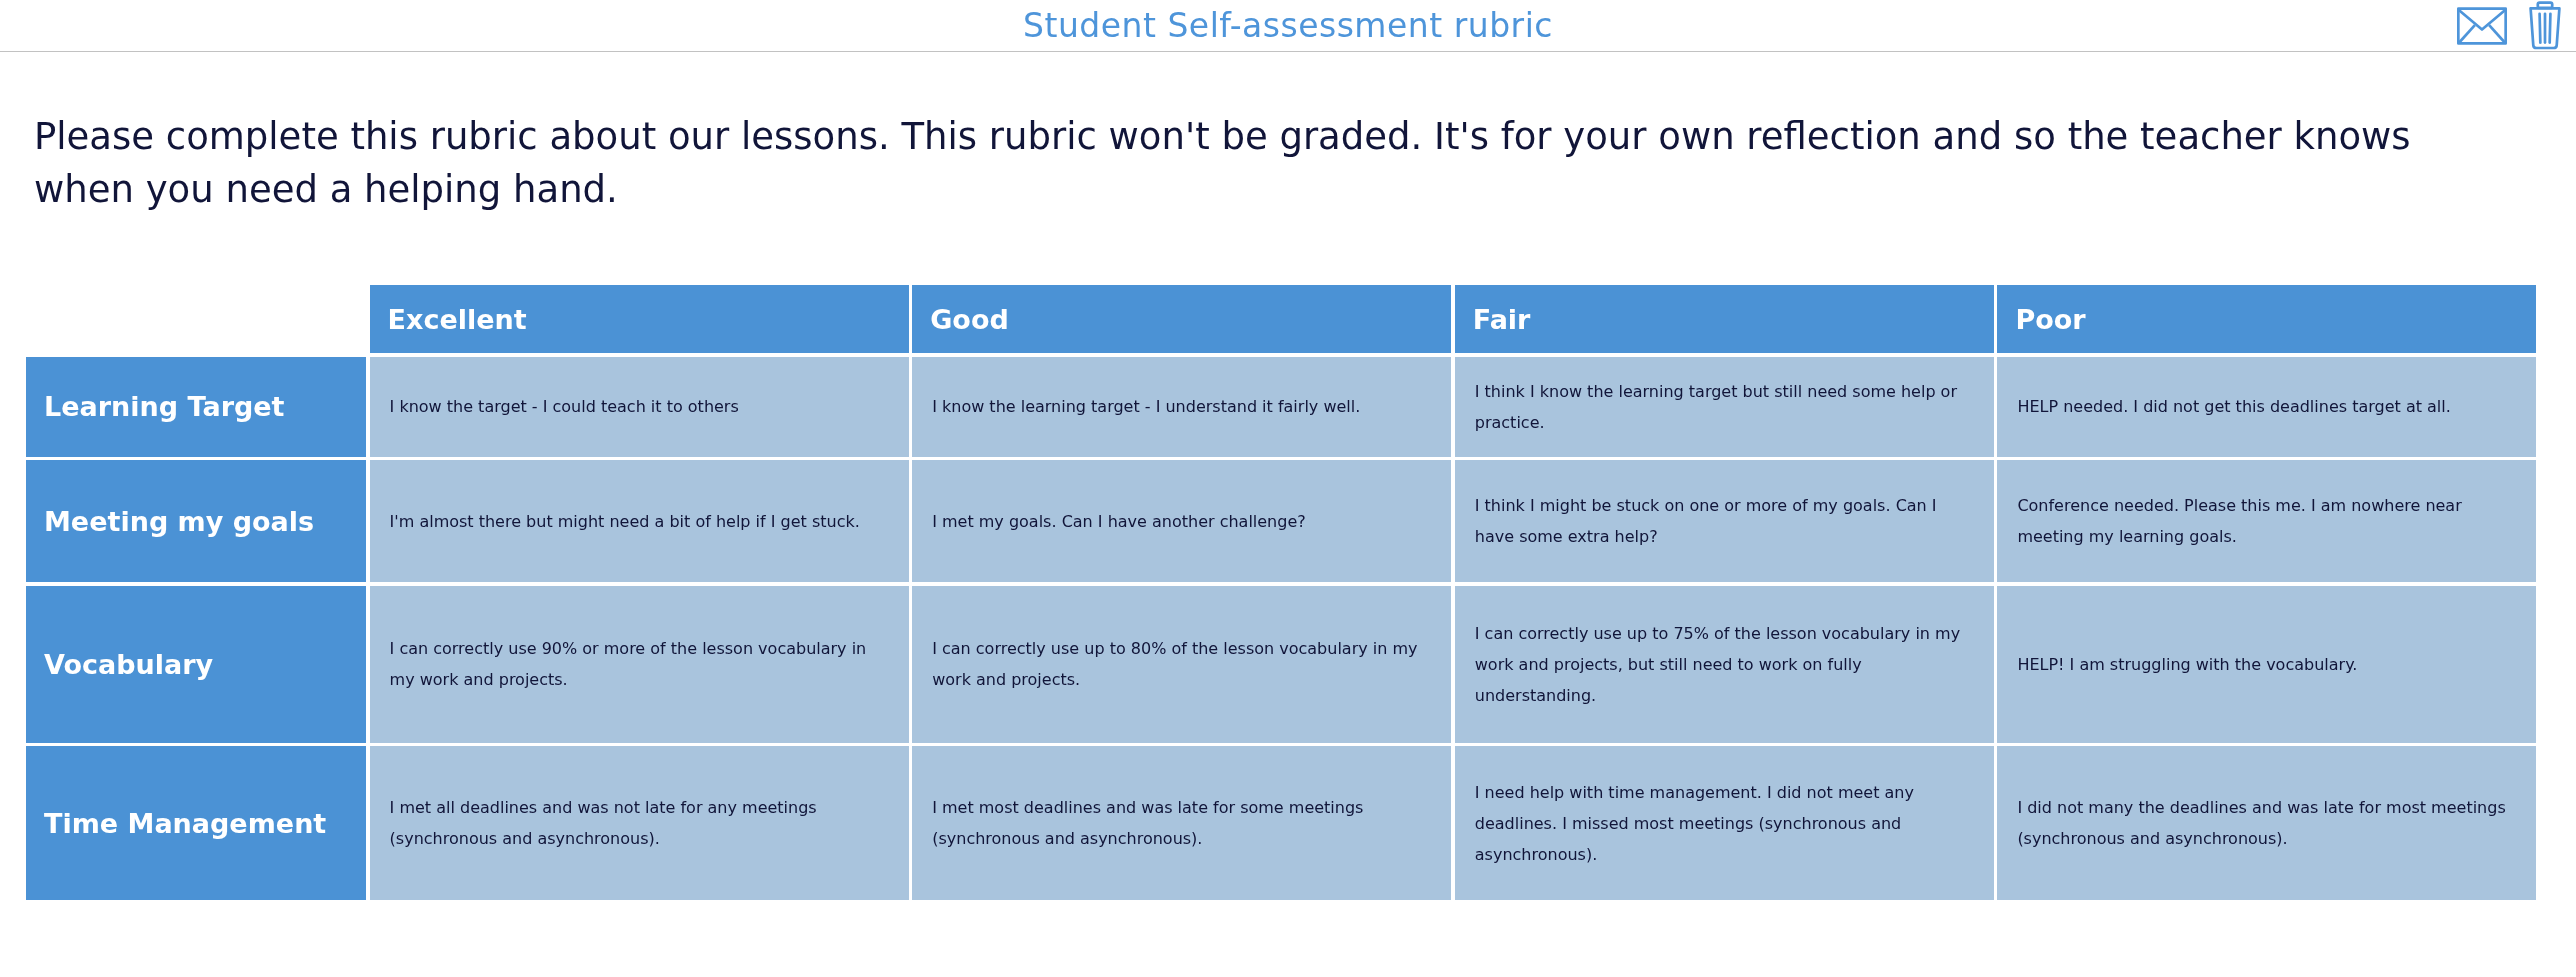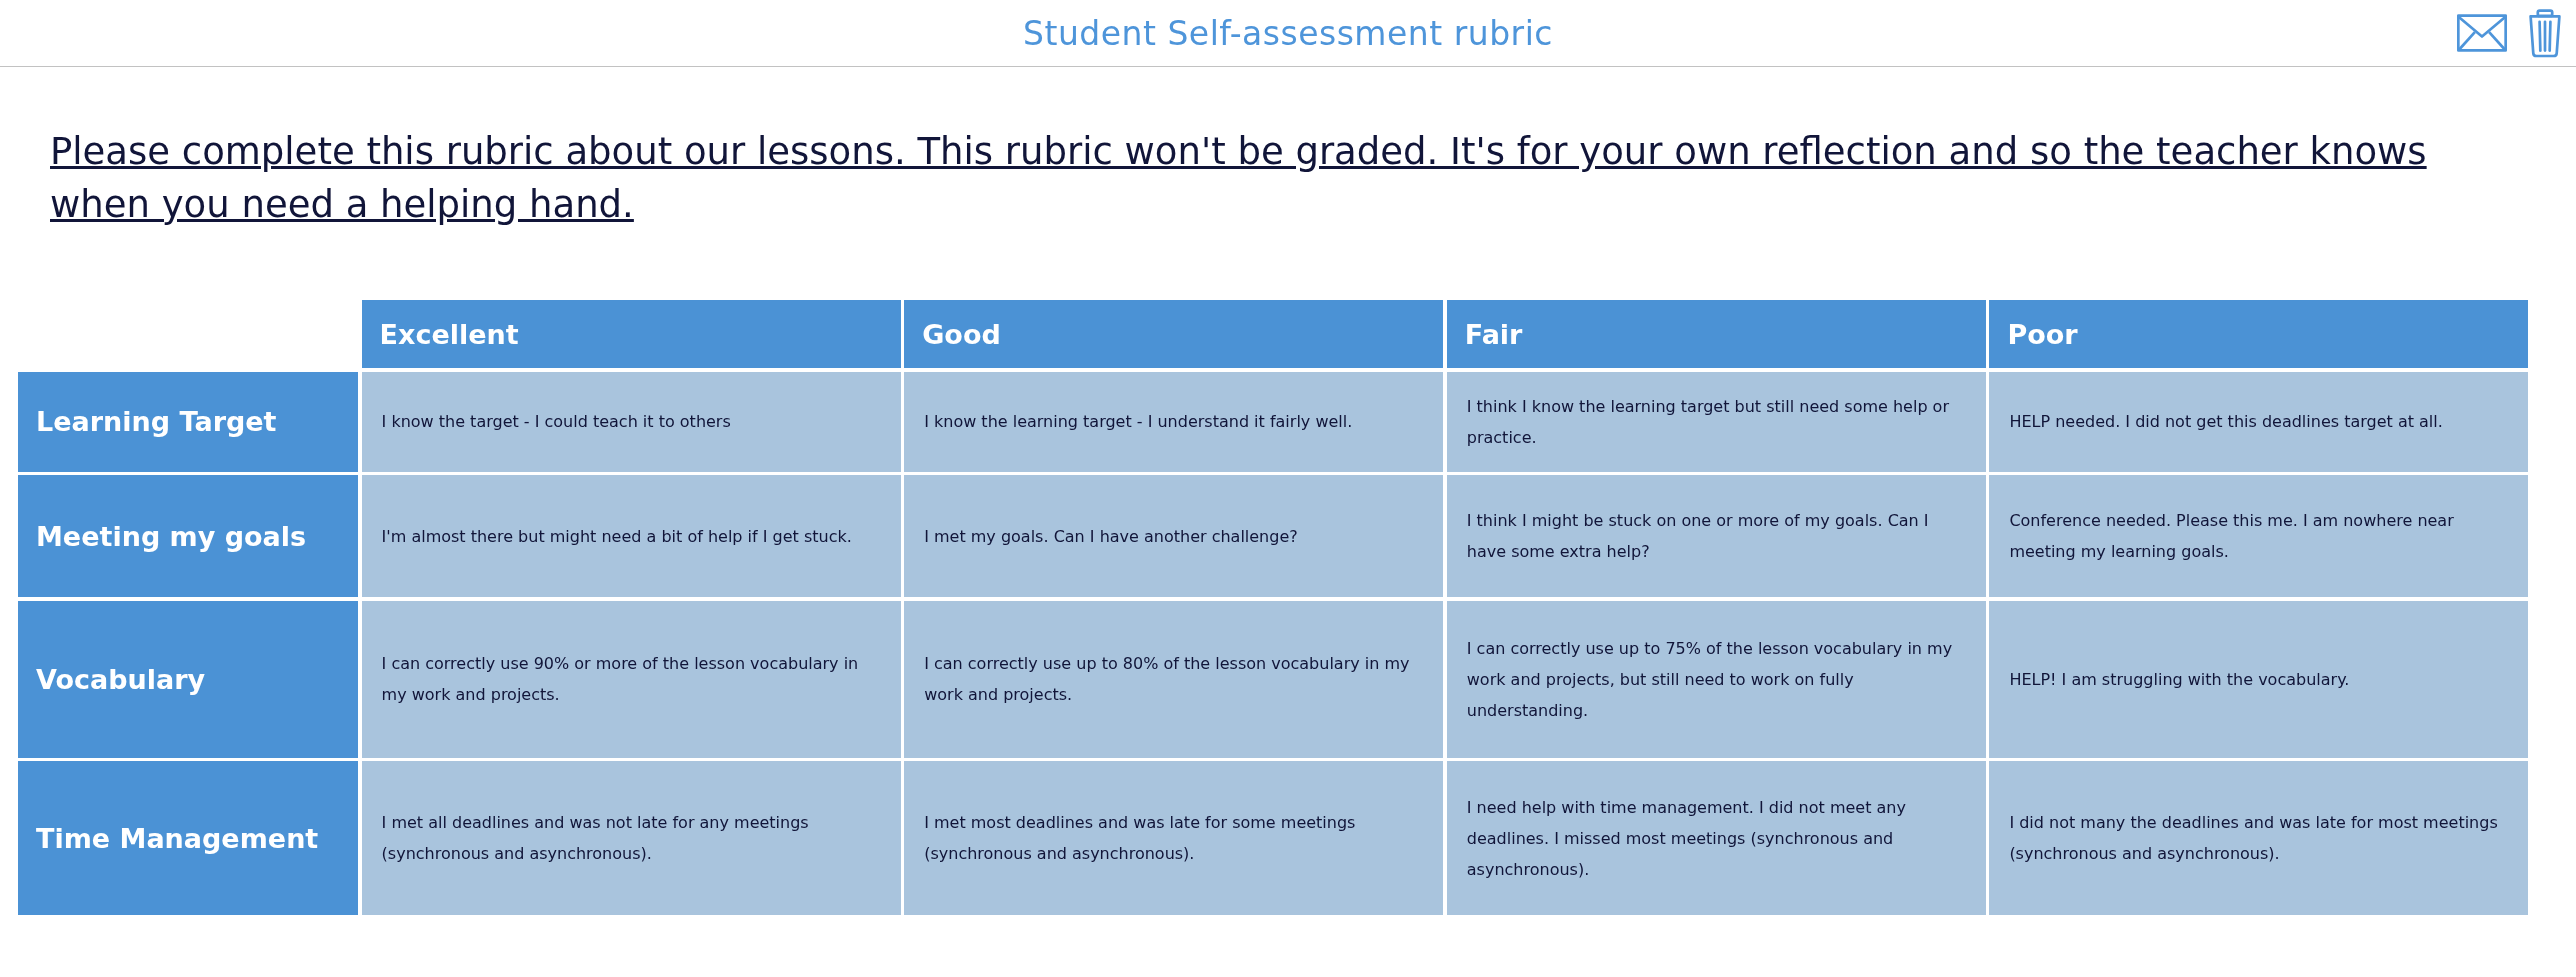--- a/index.html
+++ b/index.html
@@ -14,21 +14,21 @@
   body {
     width: 2576px;
     height: 977px;
     background: #ffffff;
     font-family: "DejaVu Sans", "Liberation Sans", sans-serif;
     overflow: hidden;
     position: relative;
   }
   .titlebar {
     position: relative;
-    height: 67px;
+    height: 52px;
     border-bottom: 1.8px solid var(--divider-gray);
     display: flex;
     align-items: center;
     justify-content: center;
     background: #ffffff;
   }
   .title {
     margin: 0;
     font-size: 33px;
     font-weight: 400;
@@ -40,29 +40,28 @@
     right: 12.6px;
     top: 0;
     height: 100%;
     display: flex;
     align-items: center;
     gap: 20px;
   }
   .icon { display: inline-flex; cursor: pointer; }
   .icon svg { display: block; }
   .intro {
-    margin: 59px 36px 0 50px;
+    margin: 59px 36px 0 34px;
     max-width: 2488px;
     font-size: 37px;
     line-height: 1.42;
     color: var(--text-navy);
-    text-decoration: underline;
   }
   .rubric {
-    margin: 69px 0 0 18px;
+    margin: 69px 0 0 26px;
     display: grid;
     grid-template-columns: 340px 539px 539px 539px 539px;
     grid-template-rows: 68px 100px 122px 157px 154px;
     gap: 3.6px;
     width: 2246px;
   }
   .corner { background: #ffffff; }
   .hdr, .rowlabel {
     background: var(--header-blue);
     color: #ffffff;

